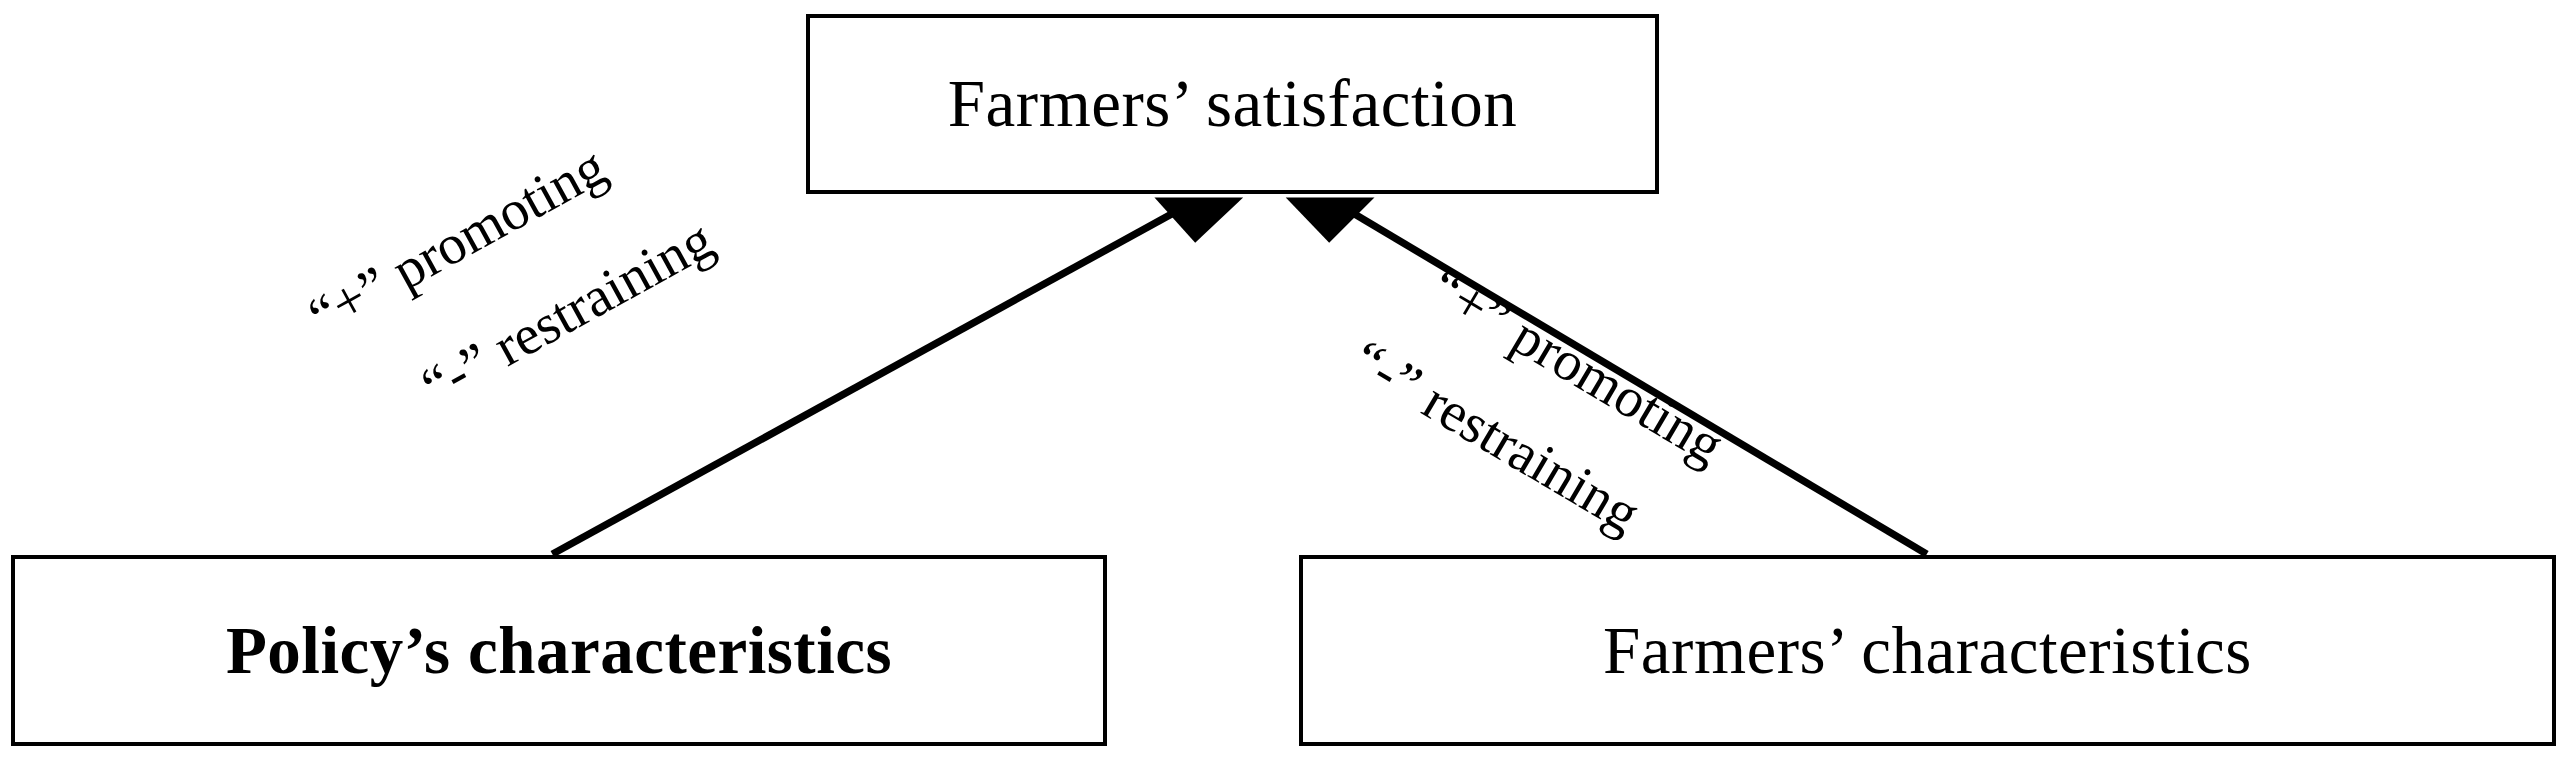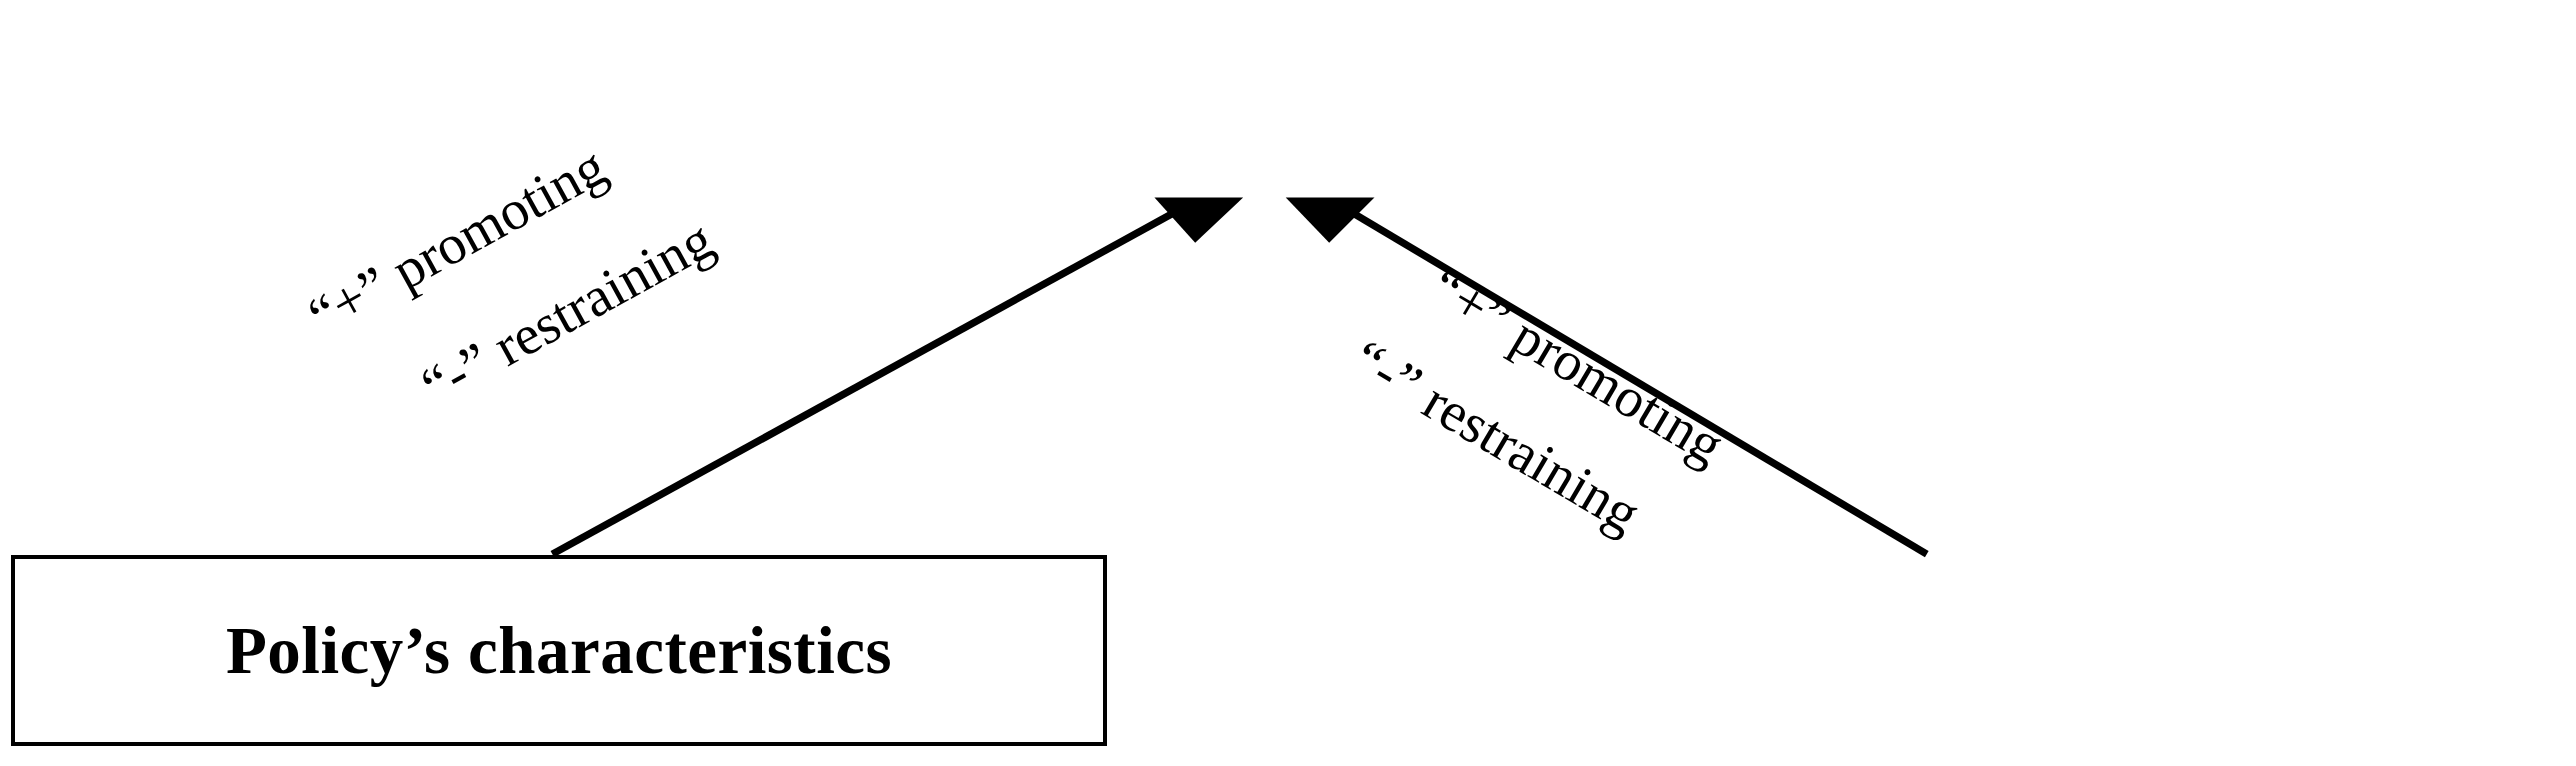--- a/index.html
+++ b/index.html
@@ -133,20 +133,26 @@
   </svg>
 
   <div class="edge-label" id="label-left-promoting">“+” promoting</div>
 
   <div class="edge-label" id="label-left-restraining">“-” restraining</div>
 
   <div class="edge-label" id="label-right-promoting">“+” promoting</div>
 
   <div class="edge-label" id="label-right-restraining">“-” restraining</div>
 
+  <div class="node-box" id="box-satisfaction">
+    <span class="node-label">Farmers’ satisfaction</span>
+  </div>
 
   <div class="node-box" id="box-policy">
     <span class="node-label">Policy’s characteristics</span>
   </div>
 
+  <div class="node-box" id="box-farmers">
+    <span class="node-label">Farmers’ characteristics</span>
+  </div>
 
 </div>
 
 
 </body></html>

